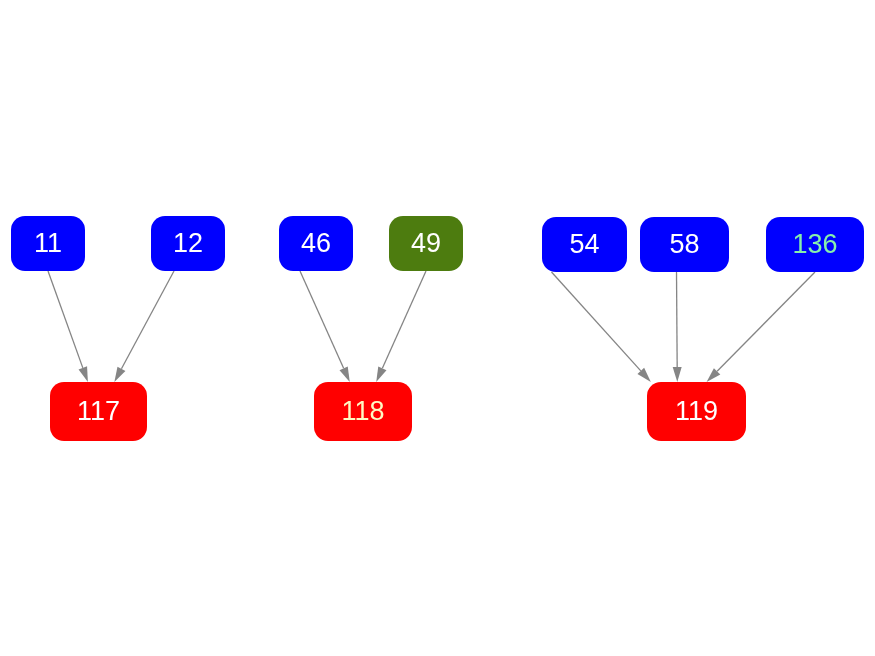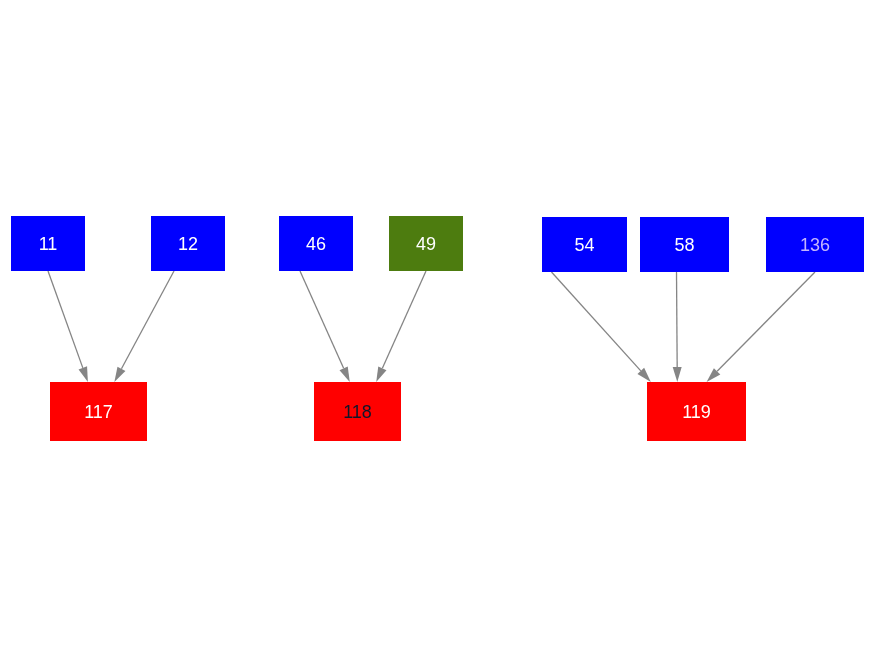--- a/index.html
+++ b/index.html
@@ -22,24 +22,25 @@
     width: 875px;
     height: 656px;
     pointer-events: none;
   }
   .node {
     position: absolute;
     display: flex;
     align-items: center;
     justify-content: center;
     color: #ffffff;
-    font-size: 18px;
+    font-size: 27px;
     line-height: 1;
     text-align: center;
     box-sizing: border-box;
+    border-radius: 14px;
   }
 </style>
 </head>
 <body>
 
 <div class="canvas">
   <svg class="edge-layer" id="edge-layer" xmlns="http://www.w3.org/2000/svg">
       <line x1="48" y1="271" x2="82.82312113102527" y2="367.88412908730794" stroke="#858585" stroke-width="1.3"></line>
       <polygon points="87.89679715302492,382 78.58835985721765,369.40623189390783 87.0578824048329,366.36202628070805" fill="#858585"></polygon>
       <line x1="174" y1="271" x2="121.452591759937" y2="368.7868987778656" stroke="#858585" stroke-width="1.3"></line>
@@ -67,26 +68,26 @@
       </div>
       <div class="node" style="left: 389px; top: 216px; width: 74px; height: 55px; background: #4d7c0f; color: rgb(255, 255, 255);">
         <span>49</span>
       </div>
       <div class="node" style="left: 542px; top: 217px; width: 85px; height: 55px; background: rgb(0, 0, 255); color: rgb(255, 255, 255);">
         <span>54</span>
       </div>
       <div class="node" style="left: 640px; top: 217px; width: 89px; height: 55px; background: rgb(0, 0, 255); color: rgb(255, 255, 255);">
         <span>58</span>
       </div>
-      <div class="node" style="left: 766px; top: 217px; width: 98px; height: 55px; background: rgb(0, 0, 255); color: #c4b5fd;">
+      <div class="node" style="left: 766px; top: 217px; width: 98px; height: 55px; background: rgb(0, 0, 255); color: #86efac;">
         <span>136</span>
       </div>
       <div class="node" style="left: 50px; top: 382px; width: 97px; height: 59px; background: rgb(255, 0, 0); color: rgb(255, 255, 255);">
         <span>117</span>
       </div>
-      <div class="node" style="left: 314px; top: 382px; width: 87px; height: 59px; background: rgb(255, 0, 0); color: #0f172a;">
+      <div class="node" style="left: 314px; top: 382px; width: 98px; height: 59px; background: rgb(255, 0, 0); color: #fef9c3;">
         <span>118</span>
       </div>
       <div class="node" style="left: 628px; top: 382px; width: 99px; height: 59px; background: rgb(255, 0, 0); color: rgb(255, 255, 255); margin-left: 19px;">
         <span>119</span>
       </div>
     </div>
 </div>
 
 </body></html>

